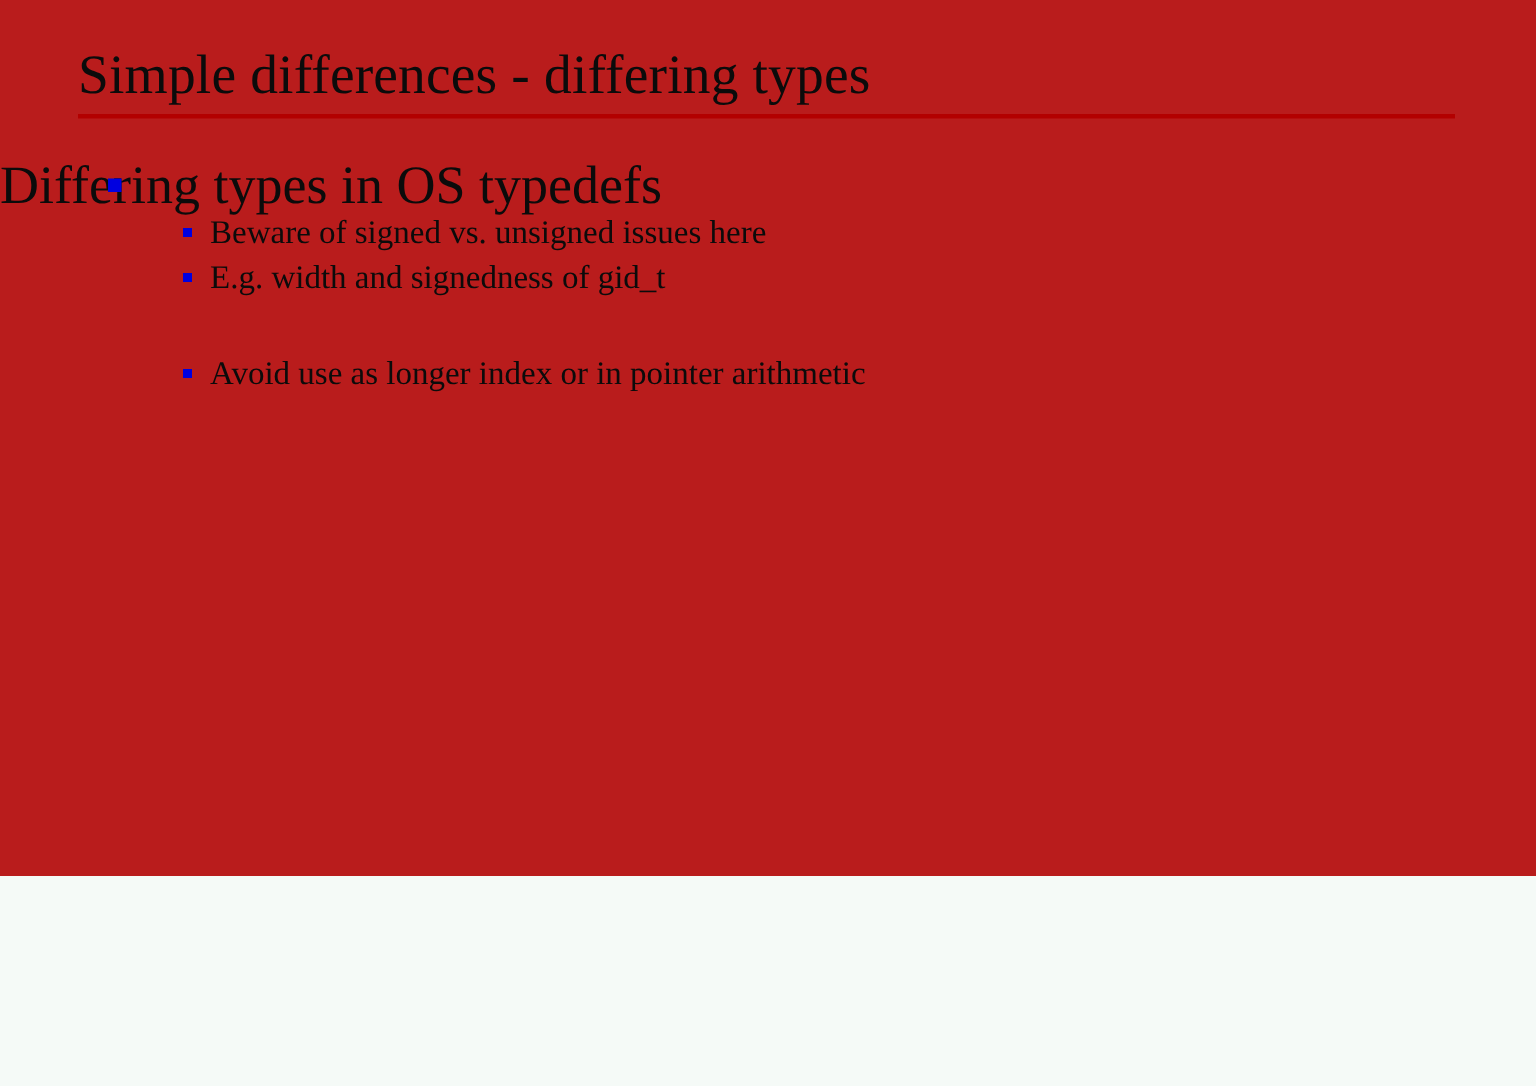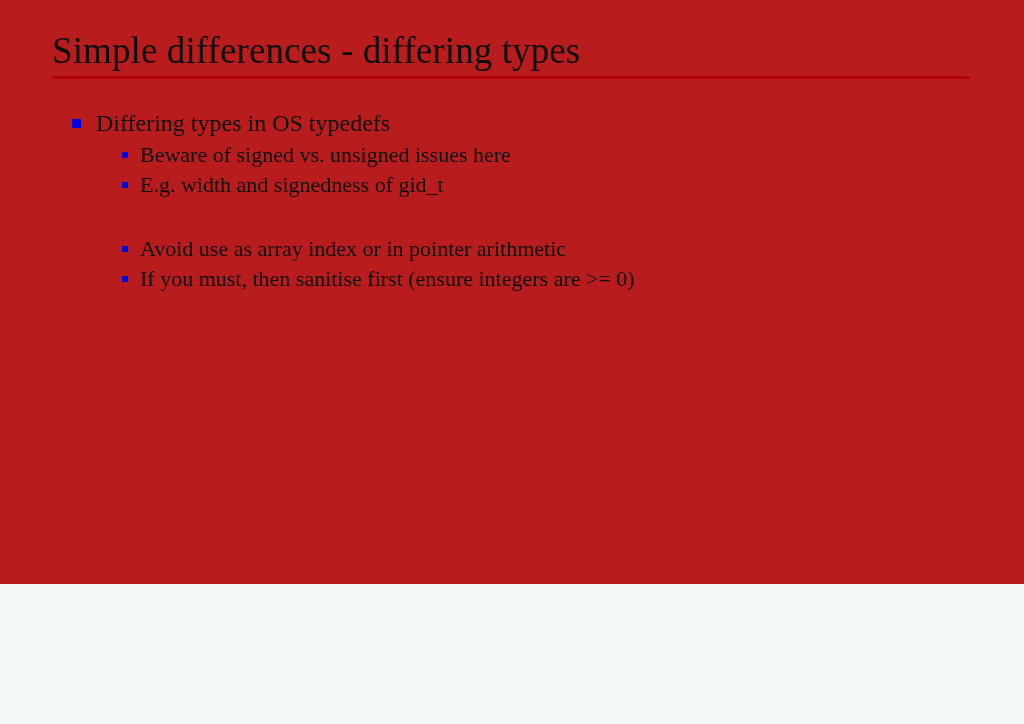--- a/index.html
+++ b/index.html
@@ -51,22 +51,21 @@
   
   .body-block {
     position: absolute;
     left: 0;
     top: 106px;
     width: 1024px;
   }
 
   .lvl1 {
     position: relative;
-    padding-left: 96px;
-    font-size: 24px;
+    font-size: 36px;
     line-height: 34px;
     color: #0b0b0b;
     margin: 0;
   }
   .lvl1 .marker {
     position: absolute;
     left: 72px;
     top: 13px;
     width: 9px;
     height: 9px;
@@ -123,23 +122,19 @@
     <div class="lvl2">
       <span class="marker"></span>
       <span class="wrap">E.g. width and signedness of gid_t</span>
     </div>
 
     <div class="spacer"></div>
 
 
     <div class="lvl2">
       <span class="marker"></span>
-      <span class="wrap">Avoid use as array index or in pointer arithmetic</span>
+      <span class="wrap">Avoid use as longer index or in pointer arithmetic</span>
     </div>
 
-    <div class="lvl2">
-      <span class="marker"></span>
-      <span class="wrap">If you must, then sanitise first (ensure integers are &gt;= 0)</span>
-    </div>
 
 
   </div>
 </div>
 
 </body></html>

